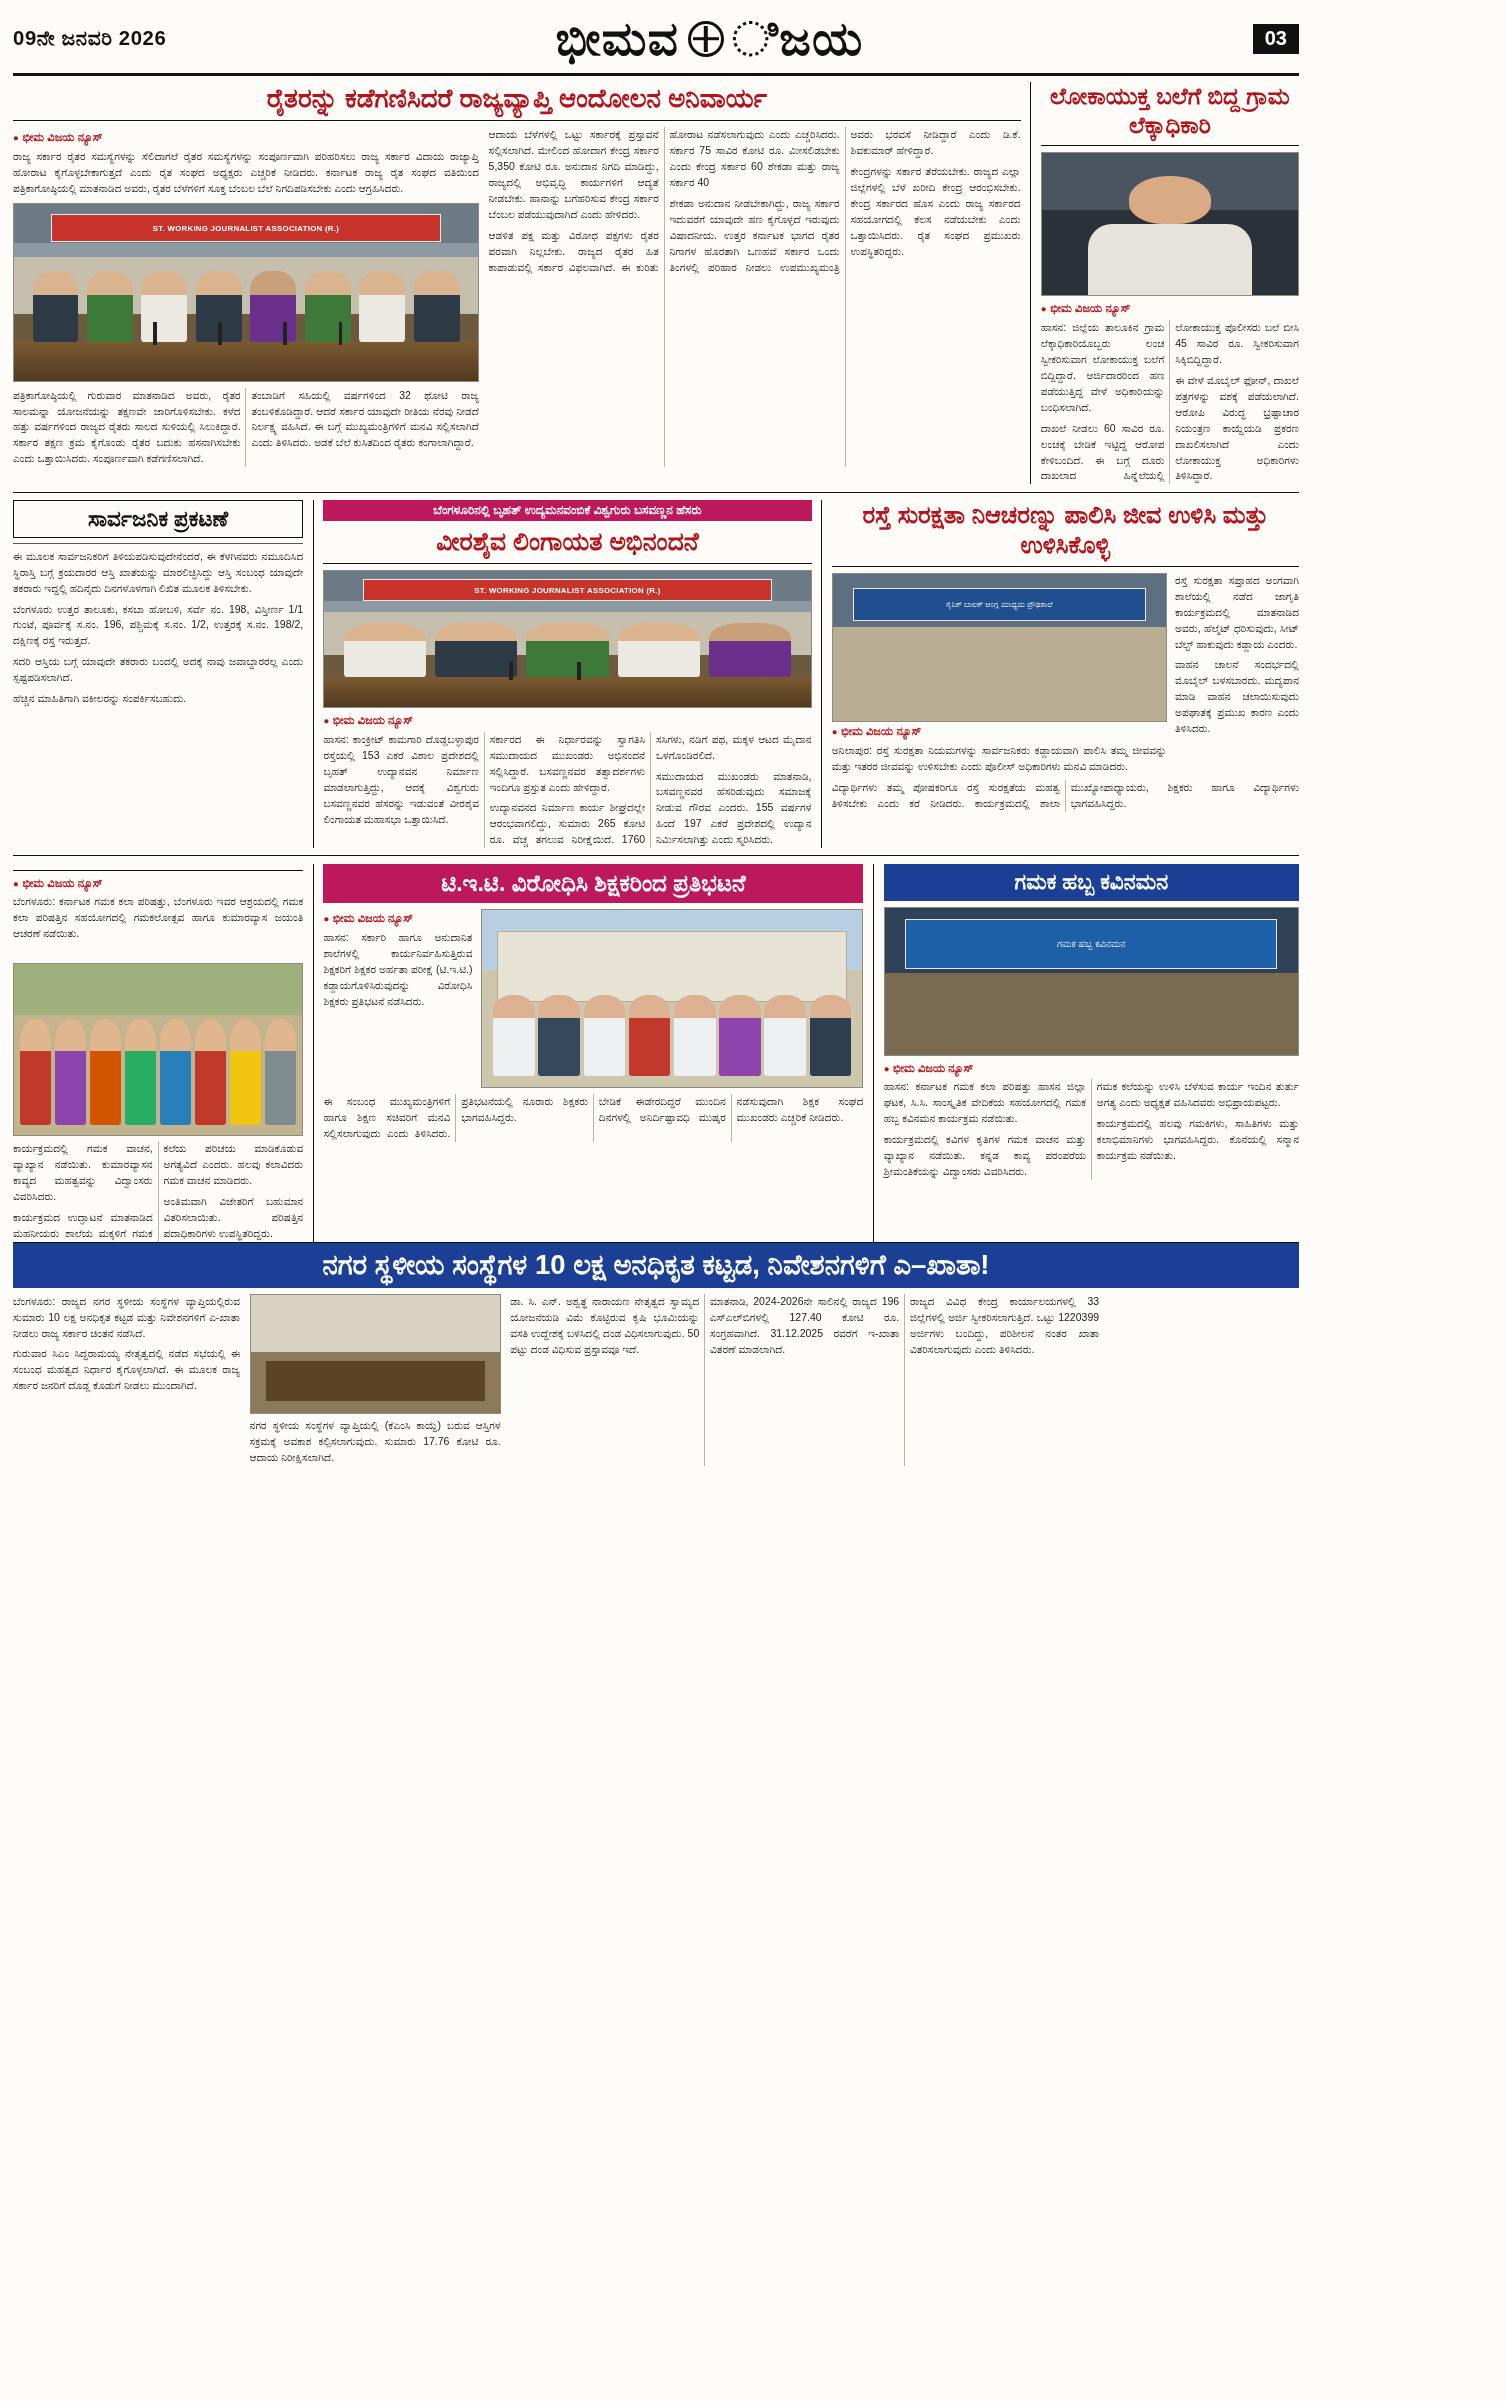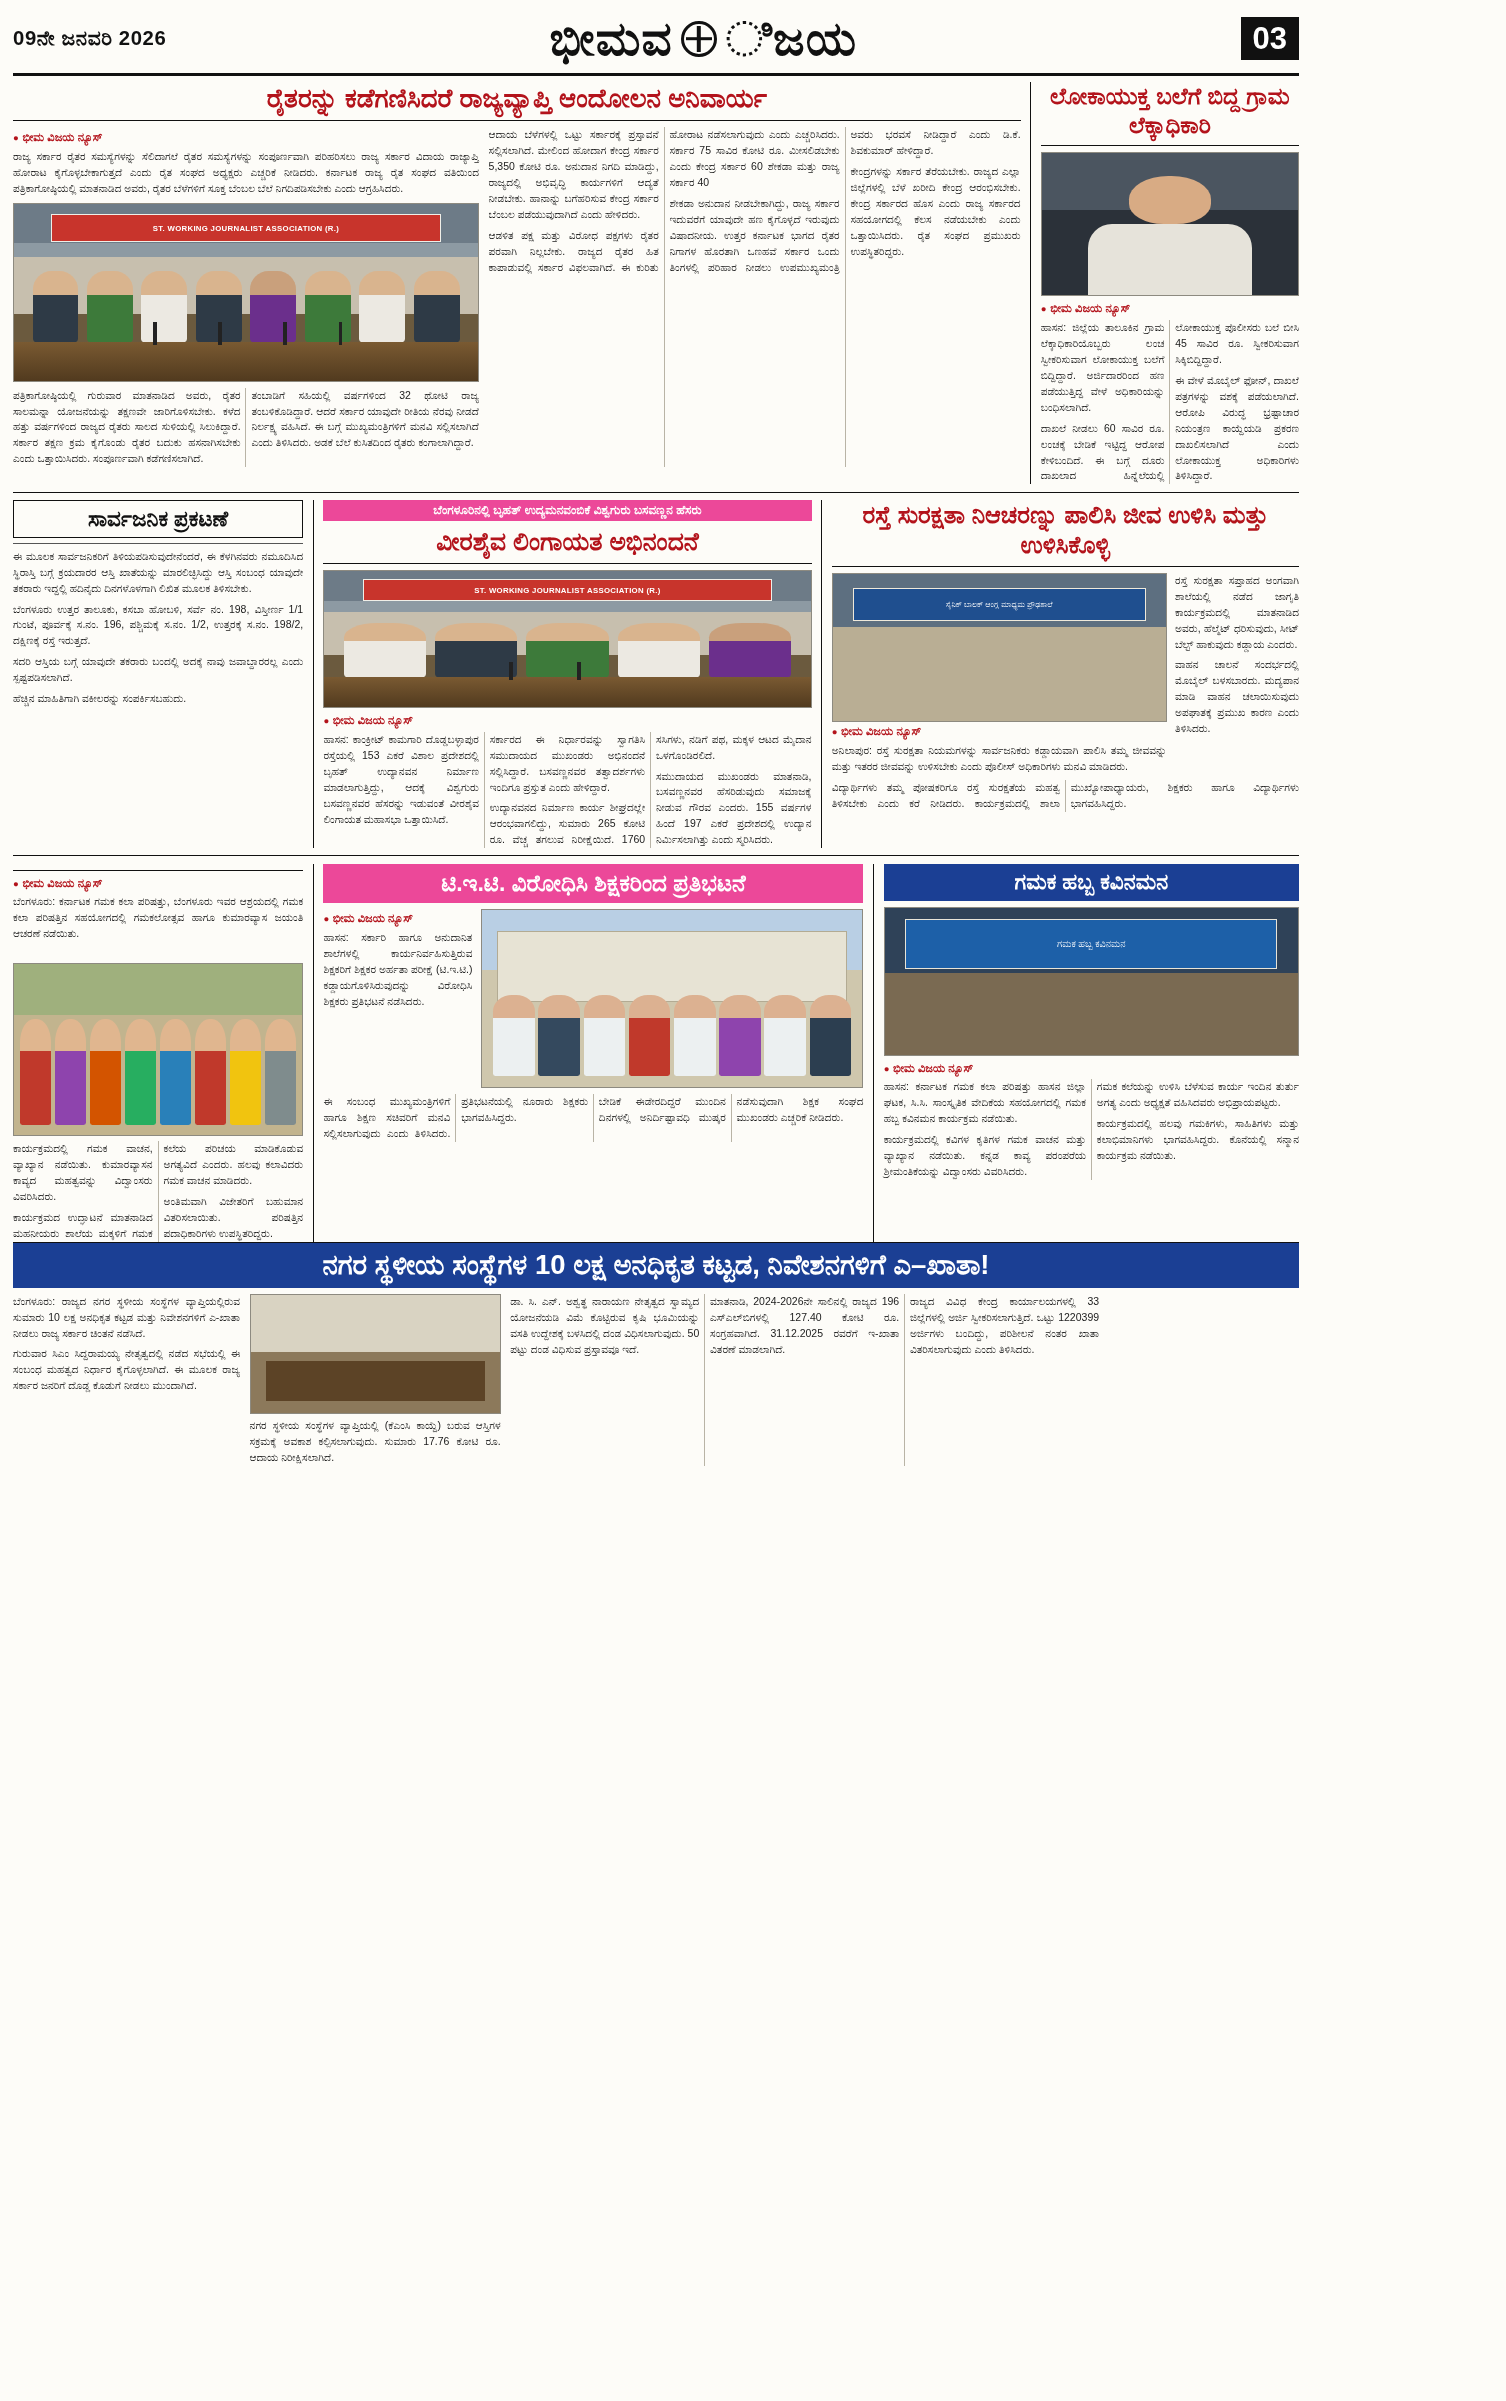--- a/index.html
+++ b/index.html
@@ -14,21 +14,21 @@
 
   
   .masthead { display:flex; align-items:center; justify-content:space-between;
     border-bottom:3.6px solid #111; padding-bottom:6px; margin-bottom:6px; }
   .masthead-date { font-size:20.3px; font-weight:bold; letter-spacing:0.6px; }
   .masthead-title { font-size:47px; font-weight:bold; letter-spacing:1.2px; display:flex; align-items:center; gap:8.4px; }
   .chakra { width:36px; height:36px; border-radius:50%; border:3.6px solid #111; position:relative; display:inline-block; }
   .chakra::before, .chakra::after { content:""; position:absolute; left:50%; top:50%; width:26px; height:3.6px;
      background:#111; transform:translate(-50%,-50%); }
   .chakra::after { transform:translate(-50%,-50%) rotate(90deg); }
-  .masthead-page { font-size:31px; font-weight:bold; background:#111; color:#fff; padding:3.6px 12px; }
+  .masthead-page { font-size:20px; font-weight:bold; background:#111; color:#fff; padding:3.6px 12px; }
 
   
   .rule-h { border-top:1.8px solid #111; margin:6px 0; }
   .rule-h-thin { border-top:0.6px solid #555; margin:4.8px 0; }
   .headline { font-weight:bold; color:#b3131b; text-align:center; line-height:1.25; }
   .byline { color:#b3131b; font-weight:bold; font-size:11.4px; margin:3.6px 0 4.8px; }
   .byline::before { content:"\25CF"; color:#b3131b; margin-right:3.6px; font-size:9.6px; }
   .body-text { font-size:10.5px; line-height:1.52; text-align:justify; color:#1a1a1a; hyphens:auto; word-break:break-word; }
   .photo { background:#cfcabc; position:relative; overflow:hidden; border:0.6px solid #8d8a80; }
 
@@ -63,21 +63,21 @@
   .ph-stage .backdrop { position:absolute; left:5%; right:5%; top:8%; height:34%; background:#1d60a8; border:1.2px solid #e8e4d8; }
 
   .ph-hall { background:linear-gradient(#5d6f80 0 36%, #b9ae94 36% 100%); position:relative; }
   .ph-hall .banner { position:absolute; left:6%; right:6%; top:10%; height:22%; background:#1f4f8f; border:1.2px solid #efe9da; }
 
   .ph-room { background:linear-gradient(#d9d3c2 0 48%, #8c795b 48% 100%); position:relative; }
   .ph-room .tbl { position:absolute; left:6%; right:6%; bottom:10%; height:34%; background:#5c4326; }
 
   
   .boxed { border:1.8px solid #111; padding:6px 7.2px; }
-  .banner-red { background:#ec4899; color:#fff; text-align:center; font-weight:bold; padding:6px 3.6px; }
+  .banner-red { background:#be185d; color:#fff; text-align:center; font-weight:bold; padding:6px 3.6px; }
   .banner-blue { background:#1b3f94; color:#fff; text-align:center; font-weight:bold; padding:6px 3.6px; }
 
   .cols-2 { column-count:2; column-gap:10.8px; column-rule:0.6px solid #b9b4a6; }
   .cols-3 { column-count:3; column-gap:10.8px; column-rule:0.6px solid #b9b4a6; }
   .cols-4 { column-count:4; column-gap:10.8px; column-rule:0.6px solid #b9b4a6; }
 
   
   .top-wrap { display:flex; gap:9.6px; }
   .top-left { width:1017px; }
   .top-right { width:458px; padding-left:9.6px; border-left:1.8px solid #111; }

